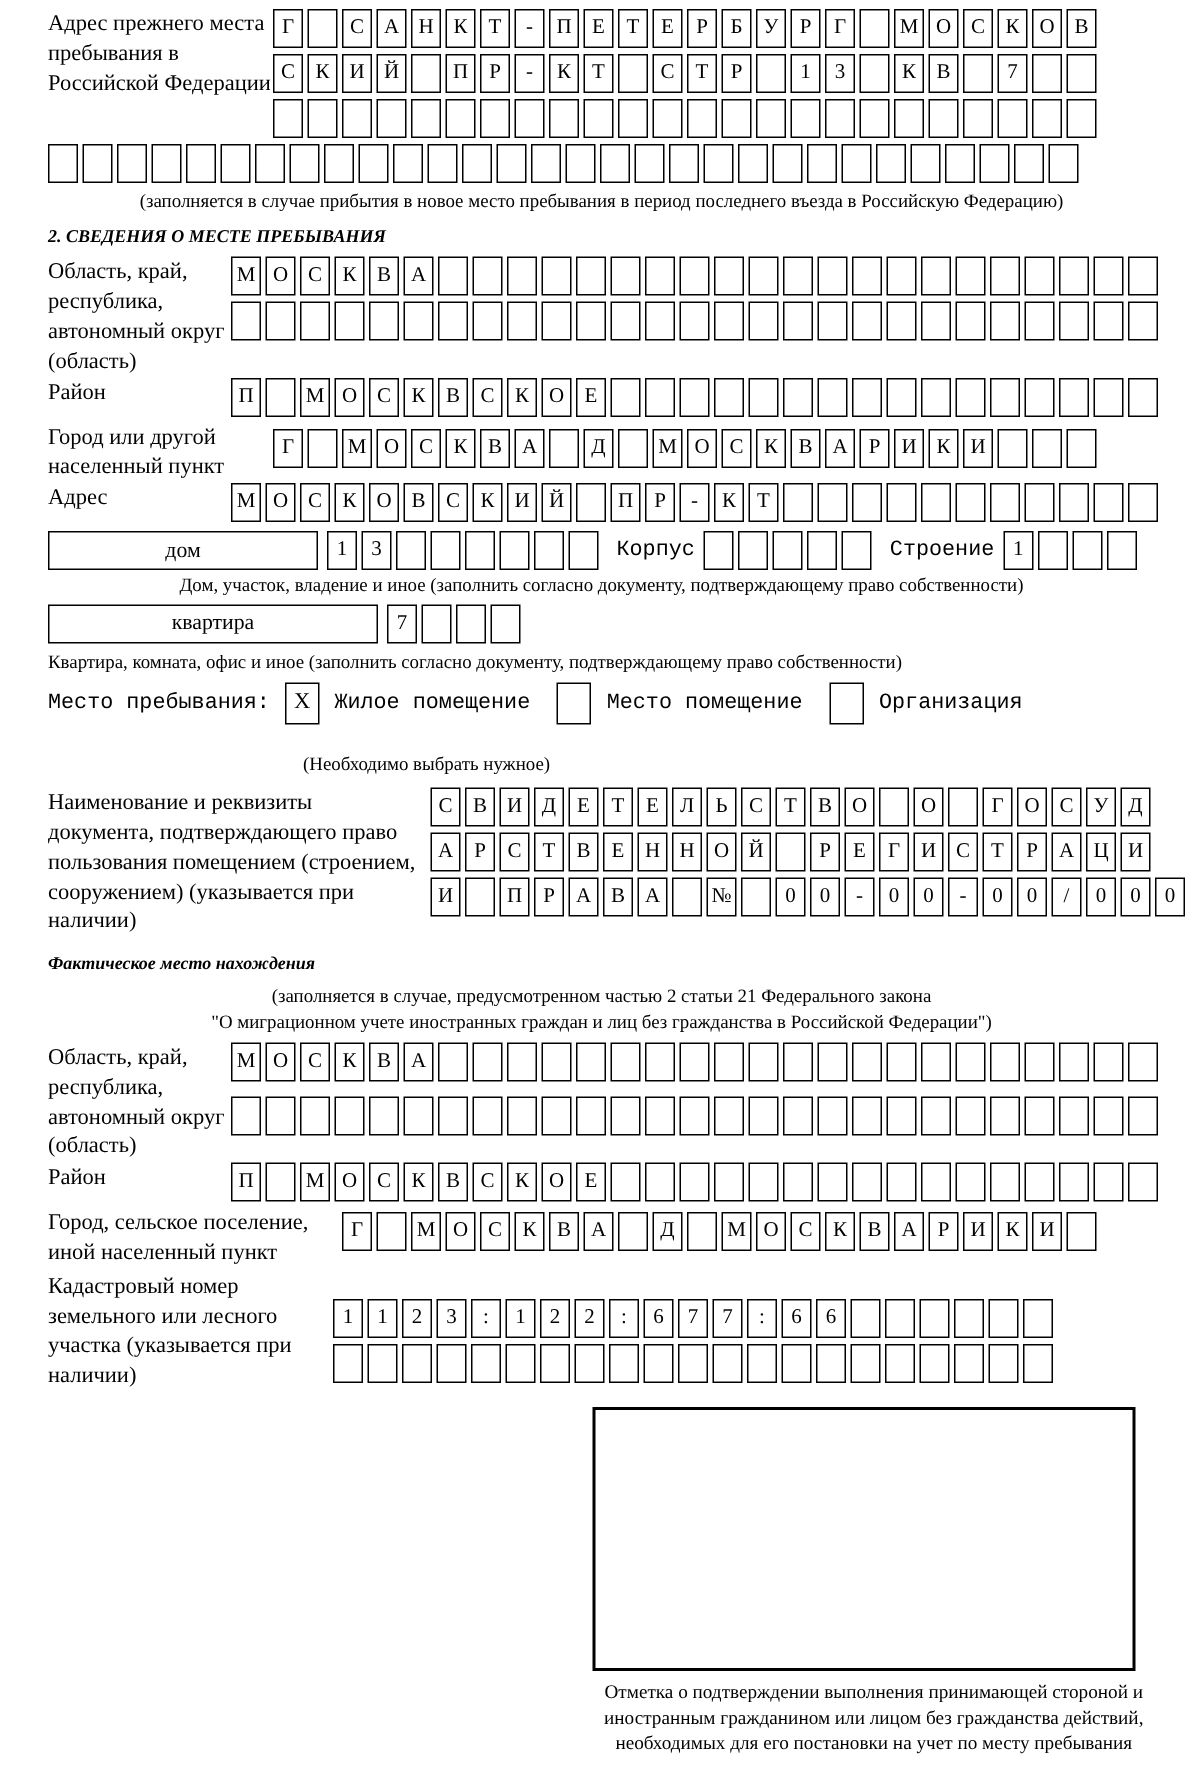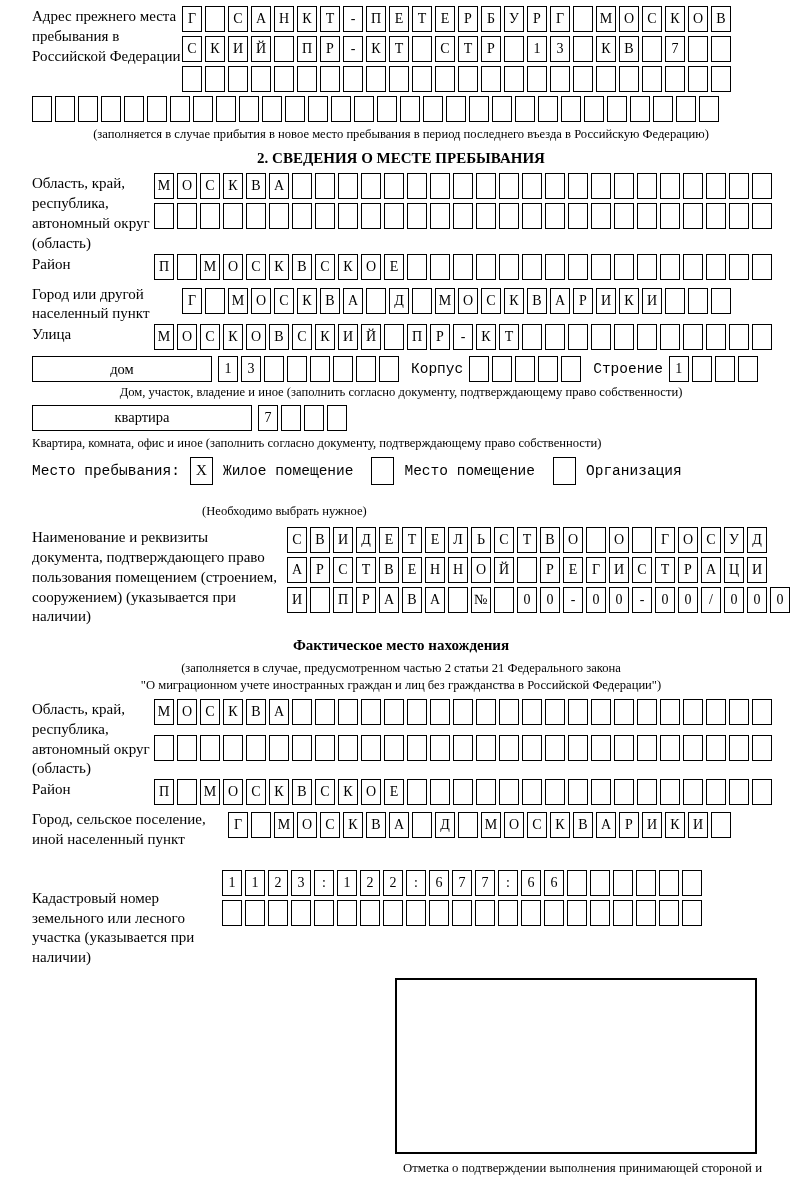--- a/index.html
+++ b/index.html
@@ -15,21 +15,21 @@
 
   .cells { display:flex; gap:3px; margin-bottom:4px; }
   .cell {
     width:20px; height:26px; flex:none;
     border:1.6px solid #000;
     display:flex; align-items:center; justify-content:center;
     font-size:14px;
   }
   .note { font-size:12.6px; text-align:center; line-height:1.3; }
 
-  .sec-title { text-align:center; font-weight:bold; font-size:15px; }
+  .sec-title { font-weight:bold; font-size:12px;font-style:italic; }
 
   .wbox { border:1.6px solid #000; height:26px; flex:none;
           display:flex; align-items:center; justify-content:center; font-size:14.5px; }
   .inline-lbl { font-size:14.5px; flex:none;font-family:Liberation Mono, monospace; }
 
   .chk { width:23px; height:28px; flex:none; border:1.6px solid #000;
          display:flex; align-items:center; justify-content:center; font-size:15px; }
 
   .stamp-wrap { margin-left:363px; width:375px; margin-top:10px; }
   .stamp-box { width:362px; height:176px; border:2px solid #000; }
@@ -284,21 +284,21 @@
         <span class="cell">И</span>
         <span class="cell">К</span>
         <span class="cell">И</span>
         <span class="cell"></span>
         <span class="cell"></span>
         <span class="cell"></span>
       </div>
   </div>
 
   <div class="frow">
-    <div class="flabel" style="width:122px;">Улица</div>
+    <div class="flabel" style="width:122px;">Адрес</div>
     <div class="cells">
         <span class="cell">М</span>
         <span class="cell">О</span>
         <span class="cell">С</span>
         <span class="cell">К</span>
         <span class="cell">О</span>
         <span class="cell">В</span>
         <span class="cell">С</span>
         <span class="cell">К</span>
         <span class="cell">И</span>
@@ -574,21 +574,21 @@
         <span class="cell">А</span>
         <span class="cell">Р</span>
         <span class="cell">И</span>
         <span class="cell">К</span>
         <span class="cell">И</span>
         <span class="cell"></span>
       </div>
   </div>
 
   <div class="frow mt2">
-    <div class="flabel" style="width:190px;margin-top:36px;">Кадастровый номер земельного или лесного участка (указывается при наличии)</div>
+    <div class="flabel" style="width:190px;">Кадастровый номер земельного или лесного участка (указывается при наличии)</div>
     <div class="rows-col" style="padding-top:18px;">
       <div class="cells">
           <span class="cell">1</span>
           <span class="cell">1</span>
           <span class="cell">2</span>
           <span class="cell">3</span>
           <span class="cell">:</span>
           <span class="cell">1</span>
           <span class="cell">2</span>
           <span class="cell">2</span>

